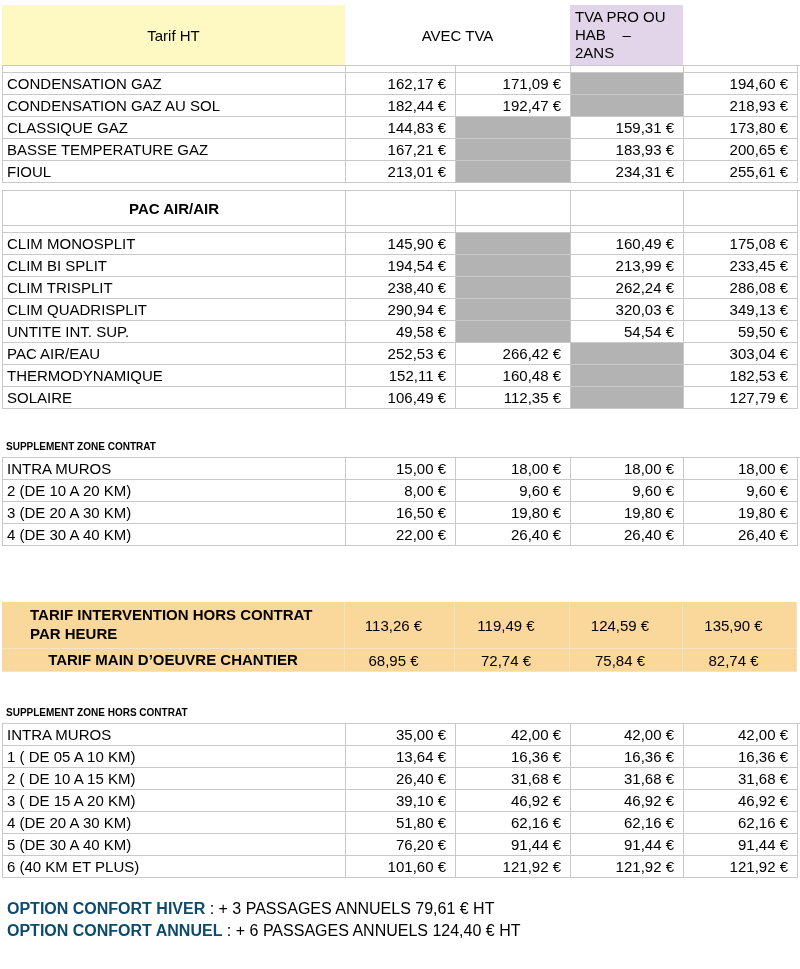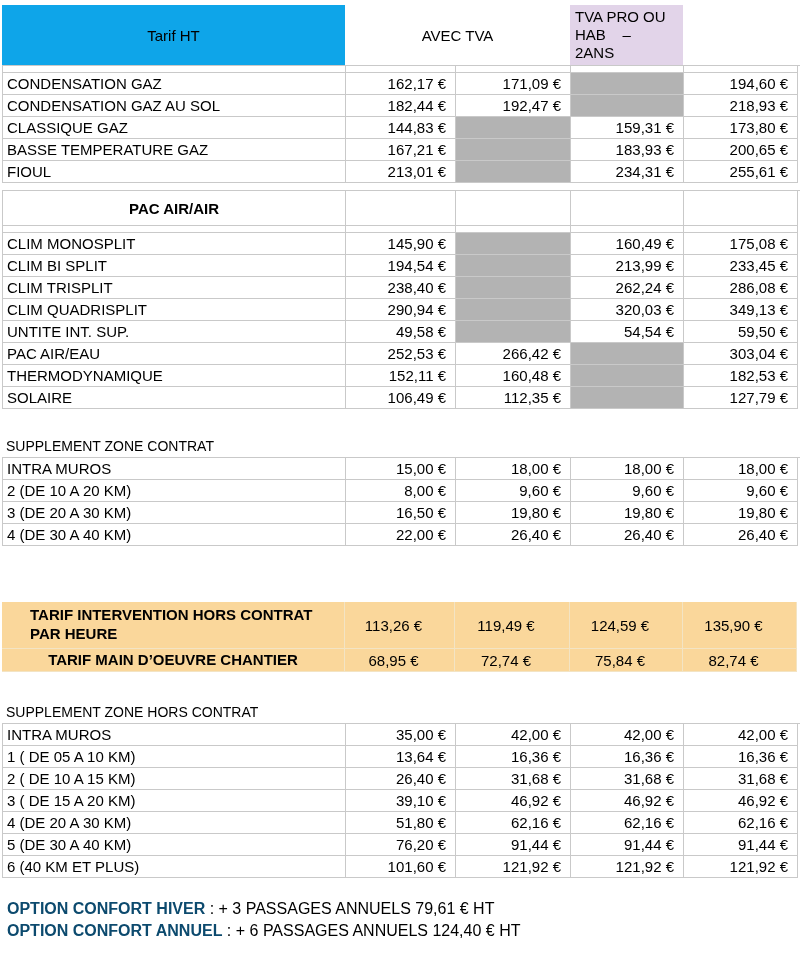--- a/index.html
+++ b/index.html
@@ -9,35 +9,35 @@
 
   .row { display:grid; grid-template-columns:343px 110px 115px 113px 114px; }
   .cell { display:flex; align-items:center; font-size:15px; overflow:hidden; }
   .cell.label { justify-content:flex-start; padding-left:4px; }
   .cell.val   { justify-content:flex-end; padding-right:9px; white-space:nowrap; }
   .cell.center{ justify-content:center; }
 
   
   .hdr .cell { height:60px; }
   .hdr .blue   { background:#7B9DD4; justify-content:center; text-align:center; }
-  .hdr .teal   { background:#0ea5e9; justify-content:center; }
+  .hdr .teal   { background:#fef9c3; justify-content:center; }
   .hdr .avectva{ grid-column:span 2; justify-content:center; }
   .hdr .purple { background:#E2D4E9; justify-content:flex-start; align-items:center;
                  padding:2px 8px 2px 5px; white-space:pre-wrap; line-height:1.22; font-size:15px; }
 
   
   .grp.bordered { border-left:1px solid #C9C9C9; border-top:1px solid #C9C9C9; }
   .grp.bordered .cell { border-right:1px solid #C9C9C9; border-bottom:1px solid #C9C9C9; height:22px; }
   .grp.bordered .row.sub .cell  { height:38px; font-weight:bold; }
   .grp.bordered .row.thin .cell { height:7px; }
   .grp.bordered .row.pach .cell { height:35px; font-weight:bold; }
   .cell.gray { background:#B3B3B3; }
 
   
-  .heading { font-size:14px; font-weight:normal; height:22px; display:flex; align-items:center; padding-left:4px; }
+  .heading { font-size:10px; font-weight:bold; height:22px; display:flex; align-items:center; padding-left:4px; }
 
   
   .grp.orange { margin-top:28px; }
   .grp.orange .cell { background:#FAD79B; border-right:1px solid #F3E4C4; border-bottom:1px solid #F3E4C4; height:23px; }
   .grp.orange .row:first-child .cell { height:47px; }
   .grp.orange .cell.label { justify-content:center; text-align:left; font-weight:bold; padding:0 28px; line-height:1.25; }
   .grp.orange .cell.val { justify-content:center; padding-right:12px; }
 
   .gap7  { height:7px; }
   .gap26 { height:26px; }

